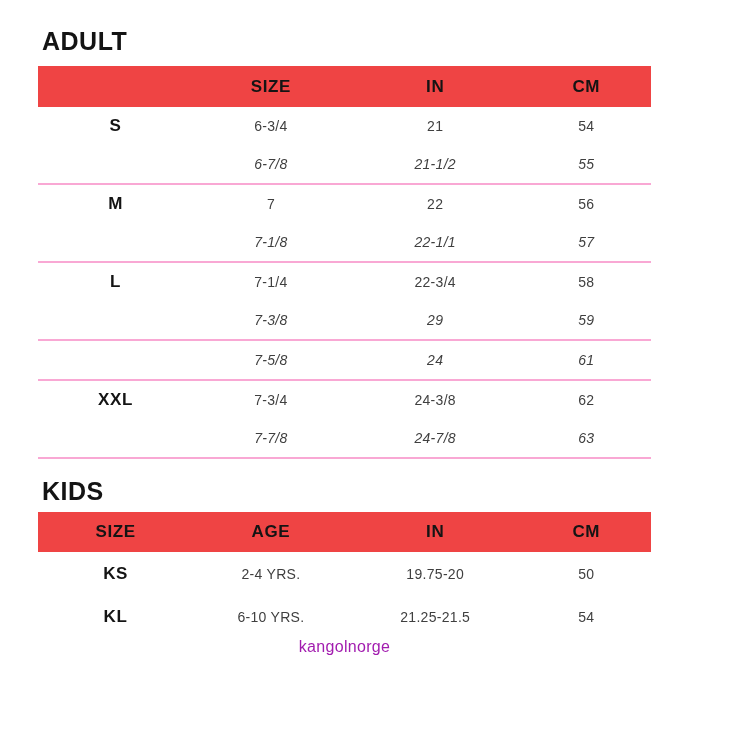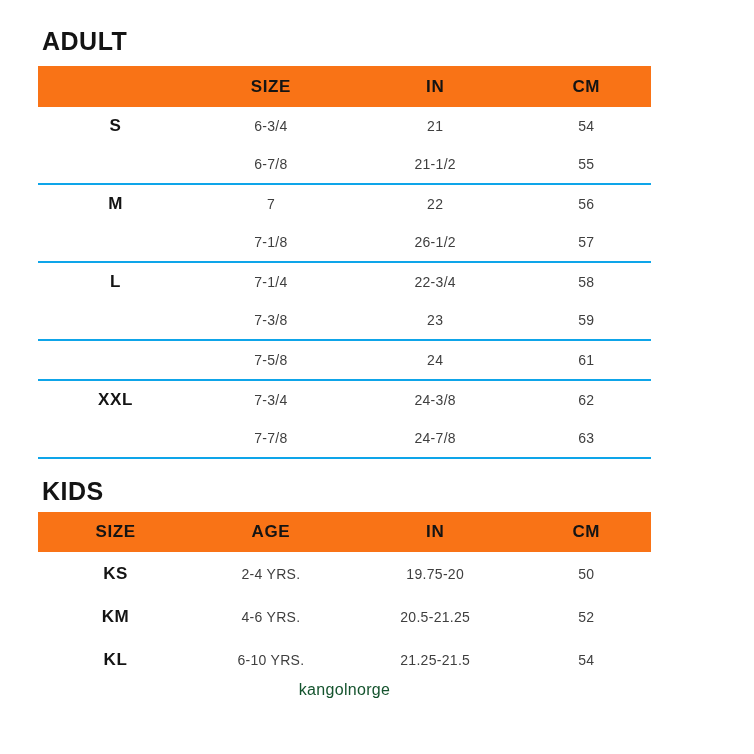--- a/index.html
+++ b/index.html
@@ -26,21 +26,21 @@
   }
   .kids-block { margin-top: 19px; }
   .kids-block .section-title { margin-bottom: 8px; }
 
   table {
     width: 100%;
     border-collapse: collapse;
     table-layout: fixed;
   }
   thead tr {
-    background: #f97316;
+    background: #ef4444;
   }
   thead th {
     height: 41px;
     font-size: 17px;
     font-weight: 700;
     letter-spacing: 0.6px;
     color: #141414;
     text-align: center;
     padding: 0;
   }
@@ -56,30 +56,31 @@
     color: #3f3f3f;
     font-weight: 400;
   }
   td.row-label {
     font-size: 17px;
     font-weight: 700;
     letter-spacing: 0.6px;
     color: #141414;
   }
   tr.group-end td {
-    border-bottom: 2px solid #0ea5e9;
+    border-bottom: 2px solid #f9a8d4;
+    font-style: italic;
   }
   .kids-table tbody td { height: 43px; }
 
   .footer {
     margin-top: 0px;
     text-align: center;
     font-size: 16px;
     letter-spacing: 0.3px;
-    color: #14532d;
+    color: #a21caf;
   }
 </style>
 </head>
 <body>
 
 <div class="page">
 
   <section>
     <h2 class="section-title">ADULT</h2>
 
@@ -115,34 +116,34 @@
 
         <tr>
           <td class="row-label">M</td>
           <td>7</td>
           <td>22</td>
           <td>56</td>
         </tr>
         <tr class="group-end">
           <td class="row-label"></td>
           <td>7-1/8</td>
-          <td>26-1/2</td>
+          <td>22-1/1</td>
           <td>57</td>
         </tr>
 
         <tr>
           <td class="row-label">L</td>
           <td>7-1/4</td>
           <td>22-3/4</td>
           <td>58</td>
         </tr>
         <tr class="group-end">
           <td class="row-label"></td>
           <td>7-3/8</td>
-          <td>23</td>
+          <td>29</td>
           <td>59</td>
         </tr>
 
         <tr class="group-end">
           <td class="row-label"></td>
           <td>7-5/8</td>
           <td>24</td>
           <td>61</td>
         </tr>
 
@@ -181,26 +182,20 @@
         </tr>
       </thead>
       <tbody>
         <tr>
           <td class="row-label">KS</td>
           <td>2-4 YRS.</td>
           <td>19.75-20</td>
           <td>50</td>
         </tr>
         <tr>
-          <td class="row-label">KM</td>
-          <td>4-6 YRS.</td>
-          <td>20.5-21.25</td>
-          <td>52</td>
-        </tr>
-        <tr>
           <td class="row-label">KL</td>
           <td>6-10 YRS.</td>
           <td>21.25-21.5</td>
           <td>54</td>
         </tr>
       </tbody>
     </table>
   </section>
 
   <div class="footer">kangolnorge</div>

